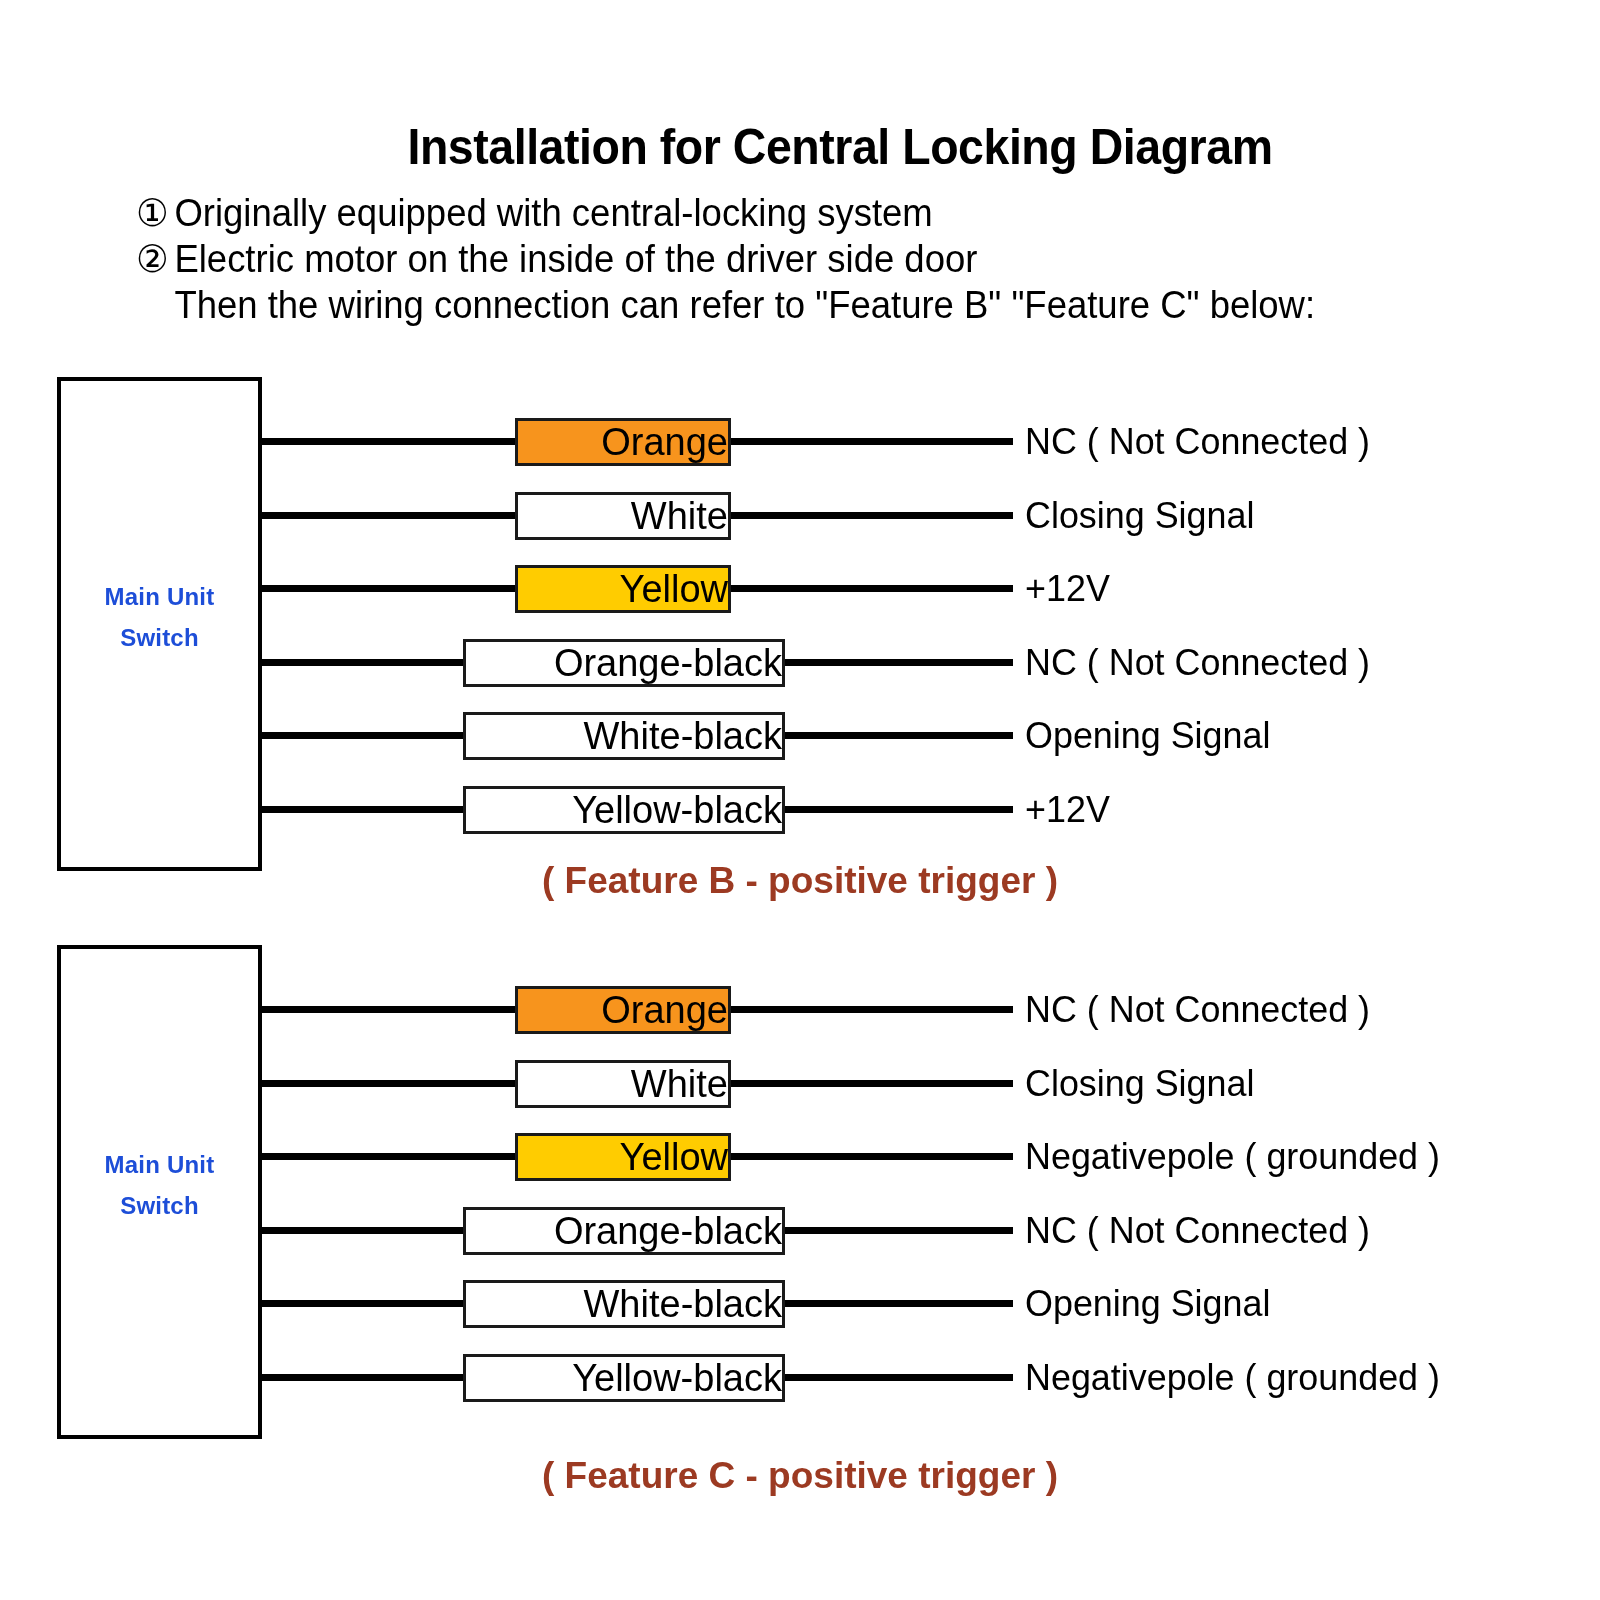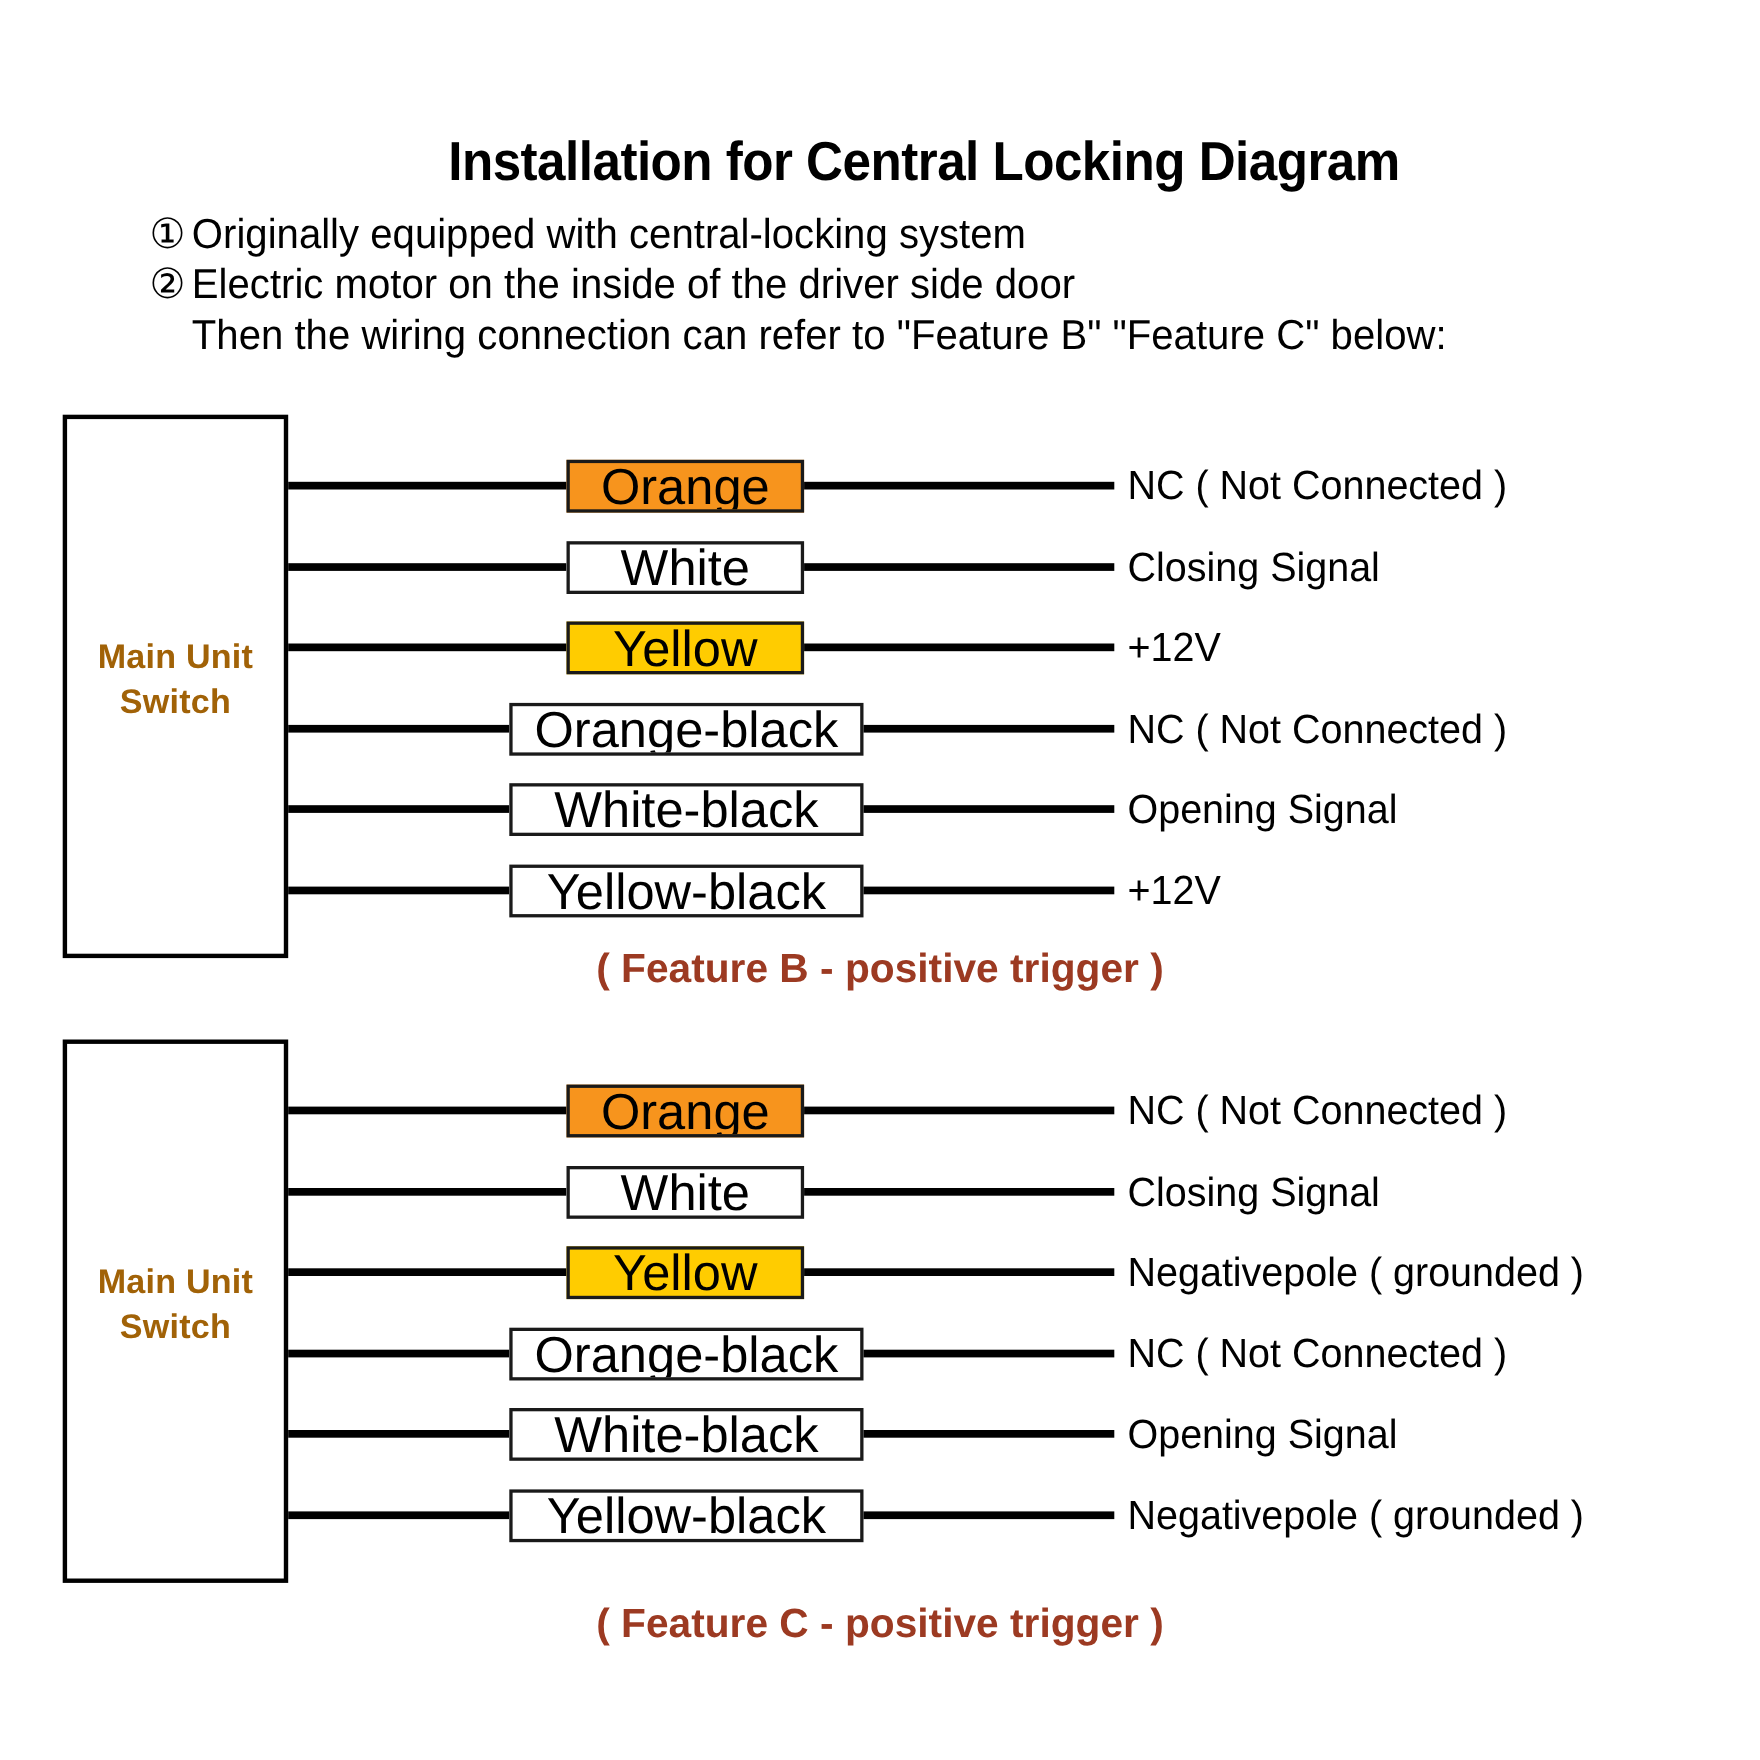--- a/index.html
+++ b/index.html
@@ -74,24 +74,24 @@
     border: 4px solid #000;
     box-sizing: border-box;
     background: #fff;
   }
   .unit-label {
     position: absolute;
     left: 0;
     top: 195px;
     width: 100%;
     text-align: center;
-    font-size: 31px;
+    font-size: 24px;
     font-weight: bold;
     line-height: 41px;
-    color: #a16207;
+    color: #1d4ed8;
     letter-spacing: 0.2px;
   }
 
   
   .wire-row {
     position: absolute;
     left: 0;
     width: 1600px;
     height: 54px;
   }
@@ -111,22 +111,22 @@
     background: #000;
   }
 
   .wire-box {
     position: absolute;
     top: 4px;
     height: 48px;
     box-sizing: border-box;
     border: 3px solid #1a1a1a;
     background: #ffffff;
-    text-align: center;
-    font-size: 46px;
+    text-align: right;
+    font-size: 38px;
     line-height: 42px;
     color: #000;
     white-space: nowrap;
     overflow: hidden;
   }
   
   .wire-box.narrow {
     left: 515px;
     width: 216px;
   }

